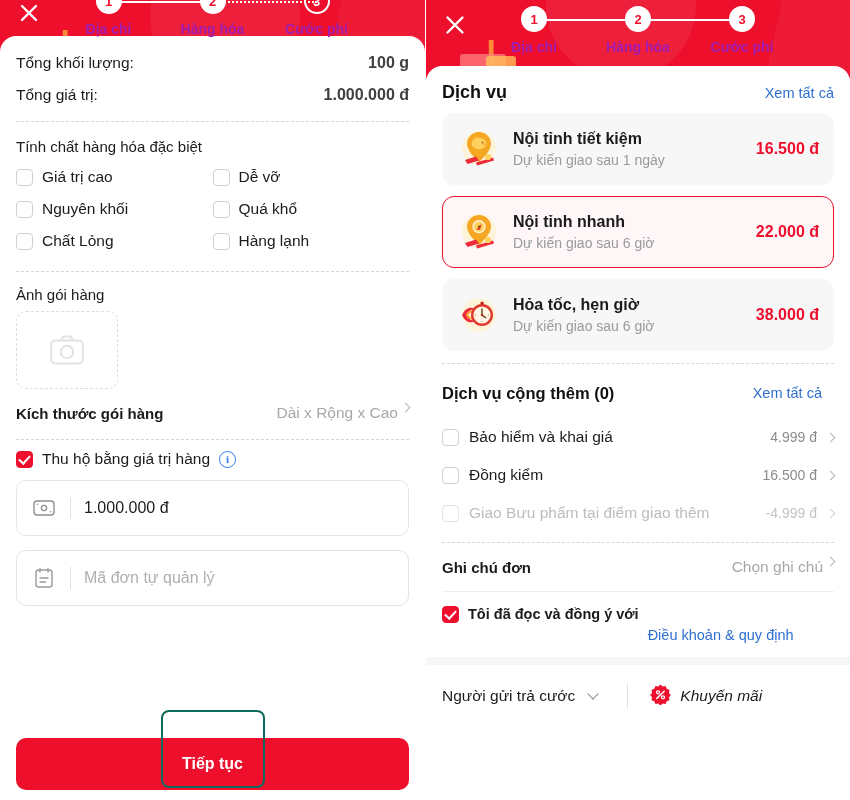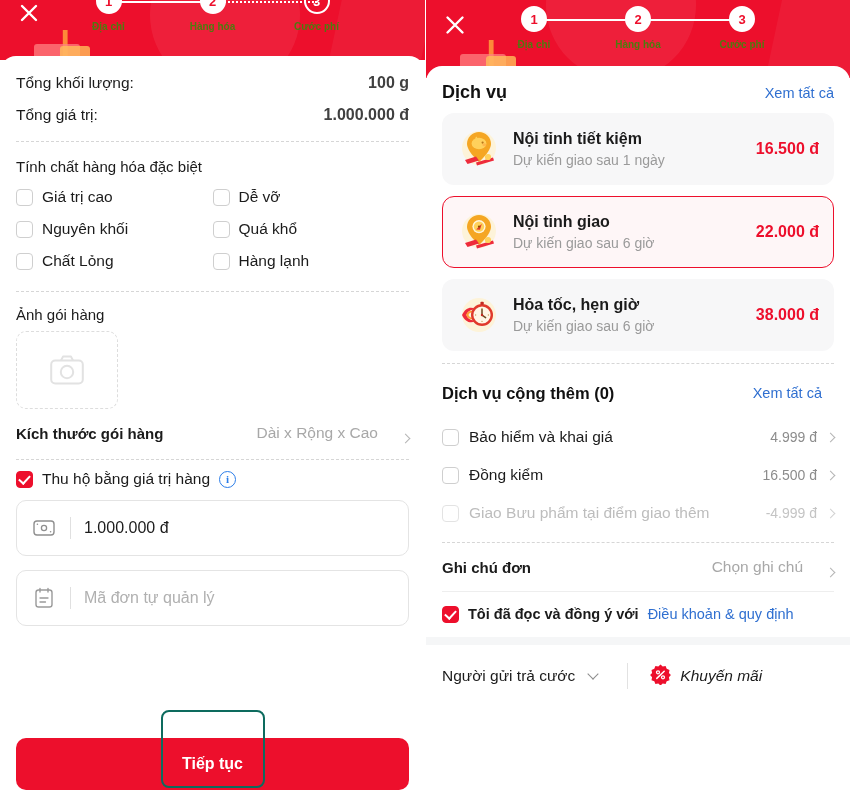--- a/index.html
+++ b/index.html
@@ -51,33 +51,33 @@
   .panel-right .stepper { top: 6px; }
   .step { width: 104px; display: flex; flex-direction: column; align-items: center; position: relative; }
   .step .dot {
     width: 26px; height: 26px; border-radius: 50%;
     display: flex; align-items: center; justify-content: center;
     font-size: 13px; font-weight: 700; line-height: 1;
     background: #ffffff; color: #ED0F2C; border: 2px solid #ffffff;
     position: relative; z-index: 2;
   }
   .step.outline .dot { background: transparent; color: #ffffff; }
-  .step .lbl { margin-top: 7px; font-size: 10px; color: #4d7c0f; font-weight: 600; white-space: nowrap; }
+  .step .lbl { margin-top: 7px; font-size: 14px; color: #a21caf; font-weight: 600; white-space: nowrap; }
   .step .conn { position: absolute; top: 13px; left: 52px; width: 104px; height: 2px; z-index: 1; }
   .step .conn.solid { background: #ffffff; }
   .step .conn.dotted { border-top: 2px dotted #ffffff; background: none; }
   .step:last-child .conn { display: none; }
 
   
   .sheet {
     position: absolute; left: 0; right: 0; bottom: 0;
     background: #ffffff;
     border-top-left-radius: 16px; border-top-right-radius: 16px;
   }
-  .panel-left .sheet { top: 56px; }
+  .panel-left .sheet { top: 36px; }
   .panel-right .sheet { top: 66px; }
 
   .pad { padding: 0 16px; }
 
   
   .sum-row { display: flex; justify-content: space-between; align-items: baseline; padding: 7px 0; }
   .sum-row:first-child { padding-top: 18px; }
   .sum-label { font-size: 15.5px; color: #1b1b1b; }
   .sum-value { font-size: 16px; font-weight: 700; color: #404040; }
 
@@ -106,21 +106,21 @@
   
   .photo-title { font-size: 15px; color: #1b1b1b; padding: 4px 0 8px; }
   .photo-box {
     width: 102px; height: 78px; border: 1.5px dashed #dddddd; border-radius: 10px;
     display: flex; align-items: center; justify-content: center; cursor: pointer;
   }
 
   
   .nav-row { display: flex; align-items: center; justify-content: space-between; padding: 15px 0; cursor: pointer; }
   .nav-left { font-size: 15px; color: #1b1b1b; font-weight: 600; }
-  .nav-right { display: flex; align-items: flex-end; gap: 24px; font-size: 15.5px; color: #a8a8a8; }
+  .nav-right { display: flex; align-items: flex-start; gap: 4px; font-size: 15.5px; color: #a8a8a8; }
   .chev { width: 7px; height: 7px; border: solid #b4b4b4; border-width: 1.8px 1.8px 0 0;
           transform: rotate(45deg); display: inline-block; }
 
   
   .cod-row { display: flex; align-items: center; gap: 9px; padding: 10px 0 12px; cursor: pointer; }
   .cod-label { font-size: 15.5px; color: #1b1b1b; }
   .info-i { width: 17px; height: 17px; border-radius: 50%; border: 1.4px solid #2b7de9;
             color: #2b7de9; font-size: 11px; font-weight: 700; line-height: 15px;
             text-align: center; font-family: "Liberation Serif", serif; }
 
@@ -167,21 +167,21 @@
   .btn-outline { font-size: 14.5px; color: #2f6fd0; padding: 9px 12px; cursor: pointer; }
 
   .addon-row { display: flex; align-items: center; gap: 10px; padding: 10px 0; cursor: pointer; }
   .addon-name { flex: 1 1 auto; font-size: 15.5px; color: #1b1b1b; }
   .addon-name.dim { color: #bdbdbd; }
   .addon-price { font-size: 14px; color: #8c8c8c; }
   .addon-price.dim { color: #c4c4c4; }
 
   .terms { display: flex; align-items: flex-start; gap: 9px; padding: 14px 0; }
   .terms-txt { font-size: 14.5px; color: #1b1b1b; font-weight: 600; }
-  .terms-link { font-size: 14.5px; color: #2f6fd0; cursor: pointer; }
+  .terms-link { font-size: 14.5px; color: #2f6fd0; cursor: pointer; margin-top: 21px; }
 
   .payer-bar { display: flex; align-items: center; padding: 18px 0 0; }
   .payer { display: flex; align-items: center; gap: 14px; cursor: pointer; }
   .payer-txt { font-size: 15.5px; color: #1b1b1b; }
   .cdown { width: 8px; height: 8px; border: solid #8c8c8c; border-width: 0 1.6px 1.6px 0;
            transform: rotate(45deg); margin-top: -4px; }
   .vbar { width: 1px; height: 26px; background: #e2e2e2; margin: 0 22px 0 30px; }
   .promo { display: flex; align-items: center; gap: 9px; cursor: pointer; font-style: italic; }
   .promo-txt { font-size: 15.5px; color: #1b1b1b; }
 </style>
@@ -404,21 +404,21 @@
               <circle cx="22" cy="16.6" r="6.6" fill="#fff6dd"></circle>
               <circle cx="22" cy="16.6" r="5.2" fill="#ffd15c"></circle>
               <path d="M19.2 19.4 L24.8 13.8 L23 19.8 Z" fill="#e0392b"></path>
               <circle cx="22" cy="16.6" r="1.1" fill="#8c4a00"></circle>
               <path d="M8 33 L19 29.5 L22 33.5 L10.5 37 Z" fill="#ee2b3b"></path>
               <path d="M19 35.5 L36 30.5 L37 33.5 L20 38.5 Z" fill="#ee2b3b"></path>
               <circle cx="31" cy="30" r="3.1" fill="#ffd15c"></circle>
             </svg>
           </span>
           <span class="svc-mid">
-            <span class="svc-name" style="display:block;">Nội tỉnh giao</span>
+            <span class="svc-name" style="display:block;">Nội tỉnh nhanh</span>
             <span class="svc-sub" style="display:block;">Dự kiến giao sau 6 giờ</span>
           </span>
           <span class="svc-price">22.000 đ</span>
         </div>
 
         <div class="svc">
           <span class="svc-ic">
             <svg width="44" height="44" viewBox="0 0 44 44">
               <circle cx="22" cy="22" r="17" fill="#fdf3d9"></circle>
               <path d="M5 22 C8 15 14 13 18 16 C13 17 10 19 9.5 22 C10 25 13 27 18 28 C14 31 8 29 5 22 Z" fill="#ee2b3b"></path>

